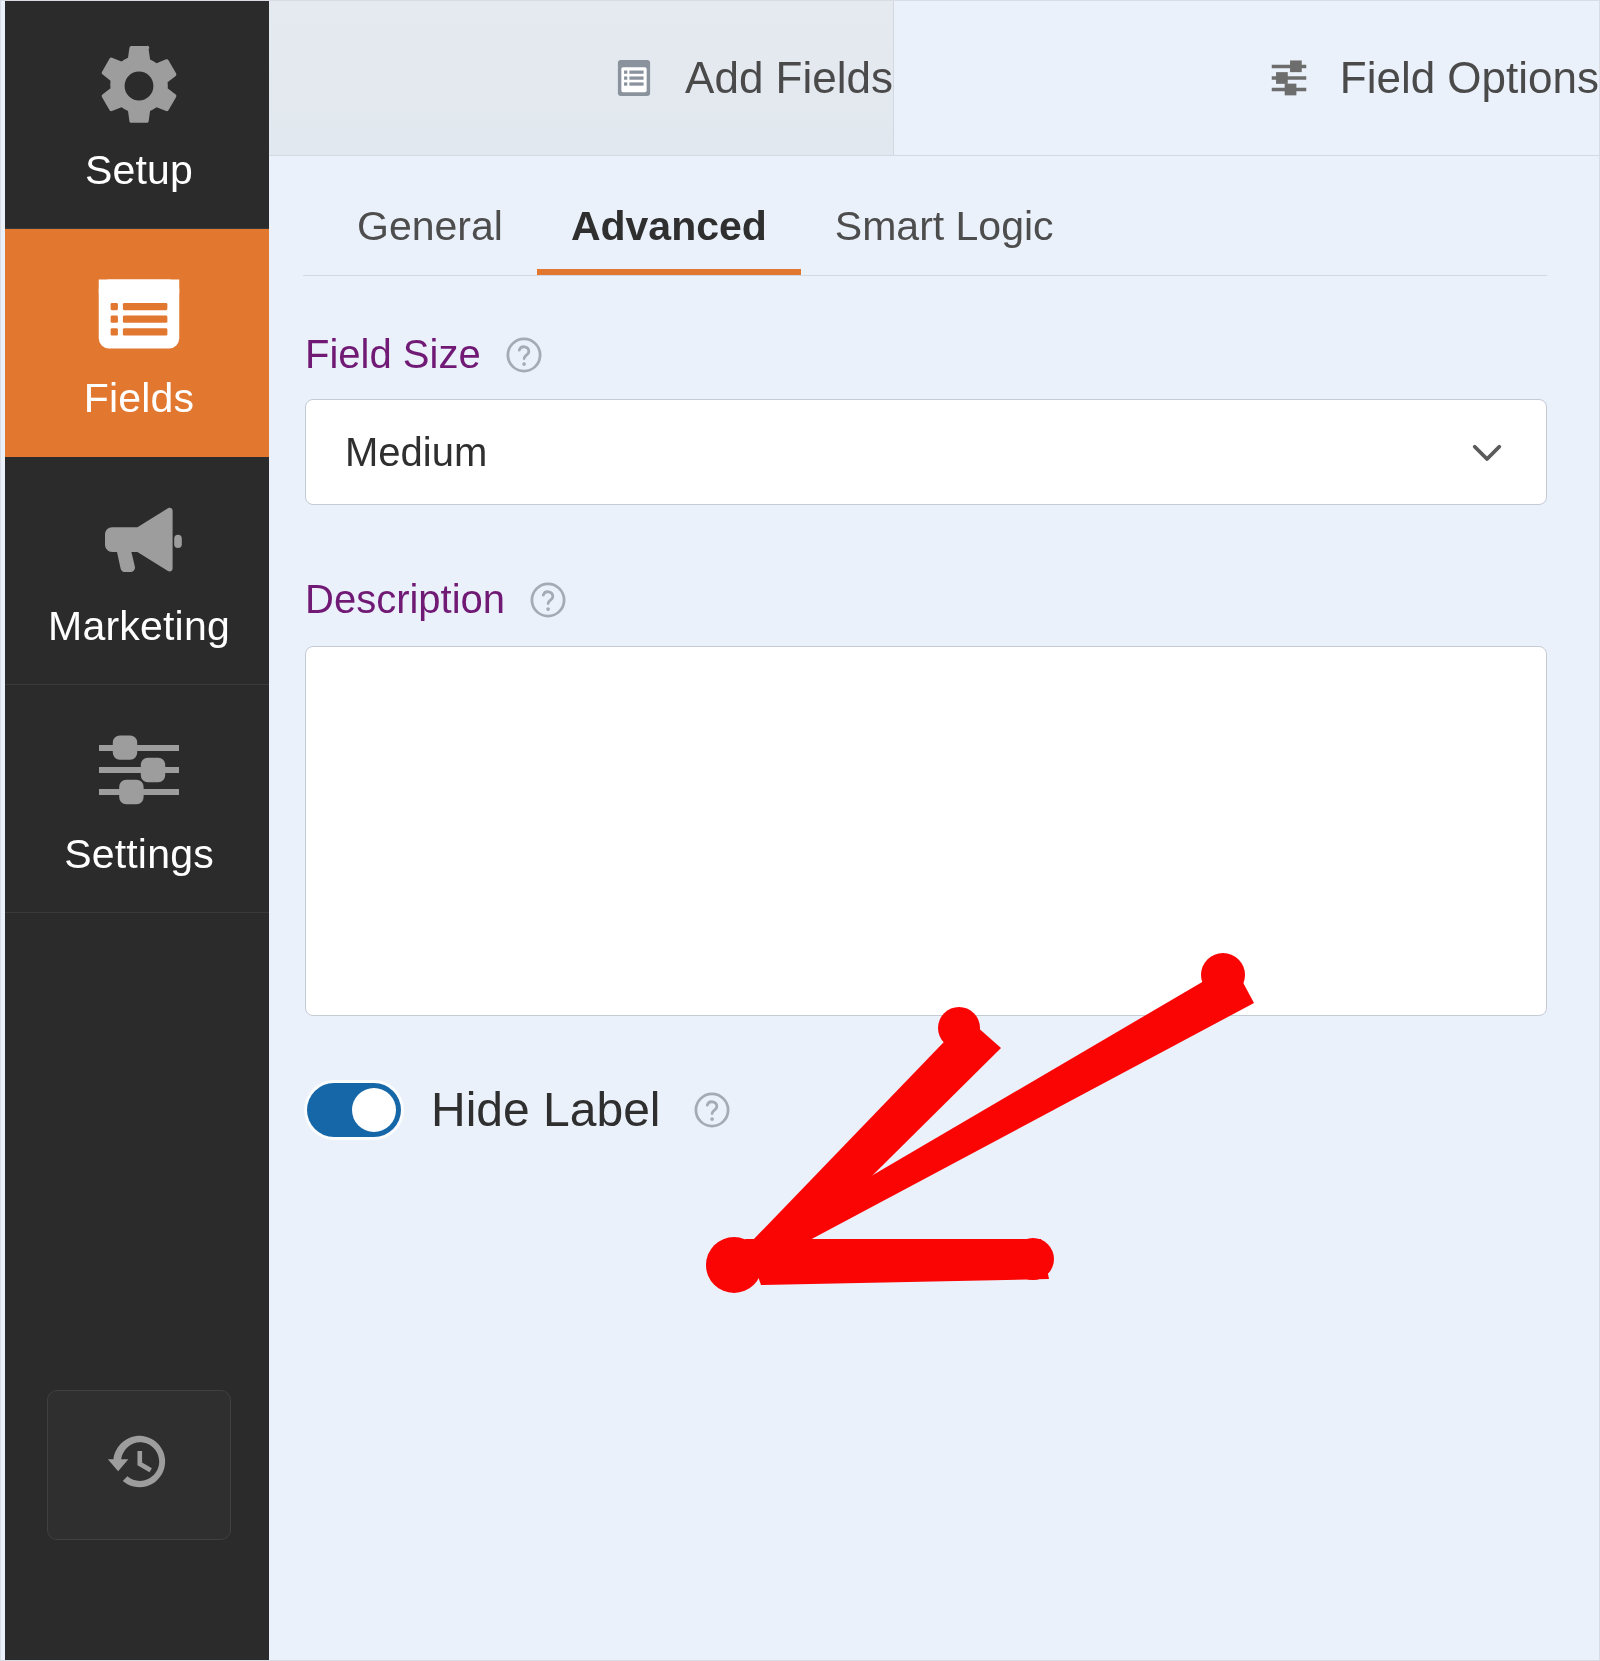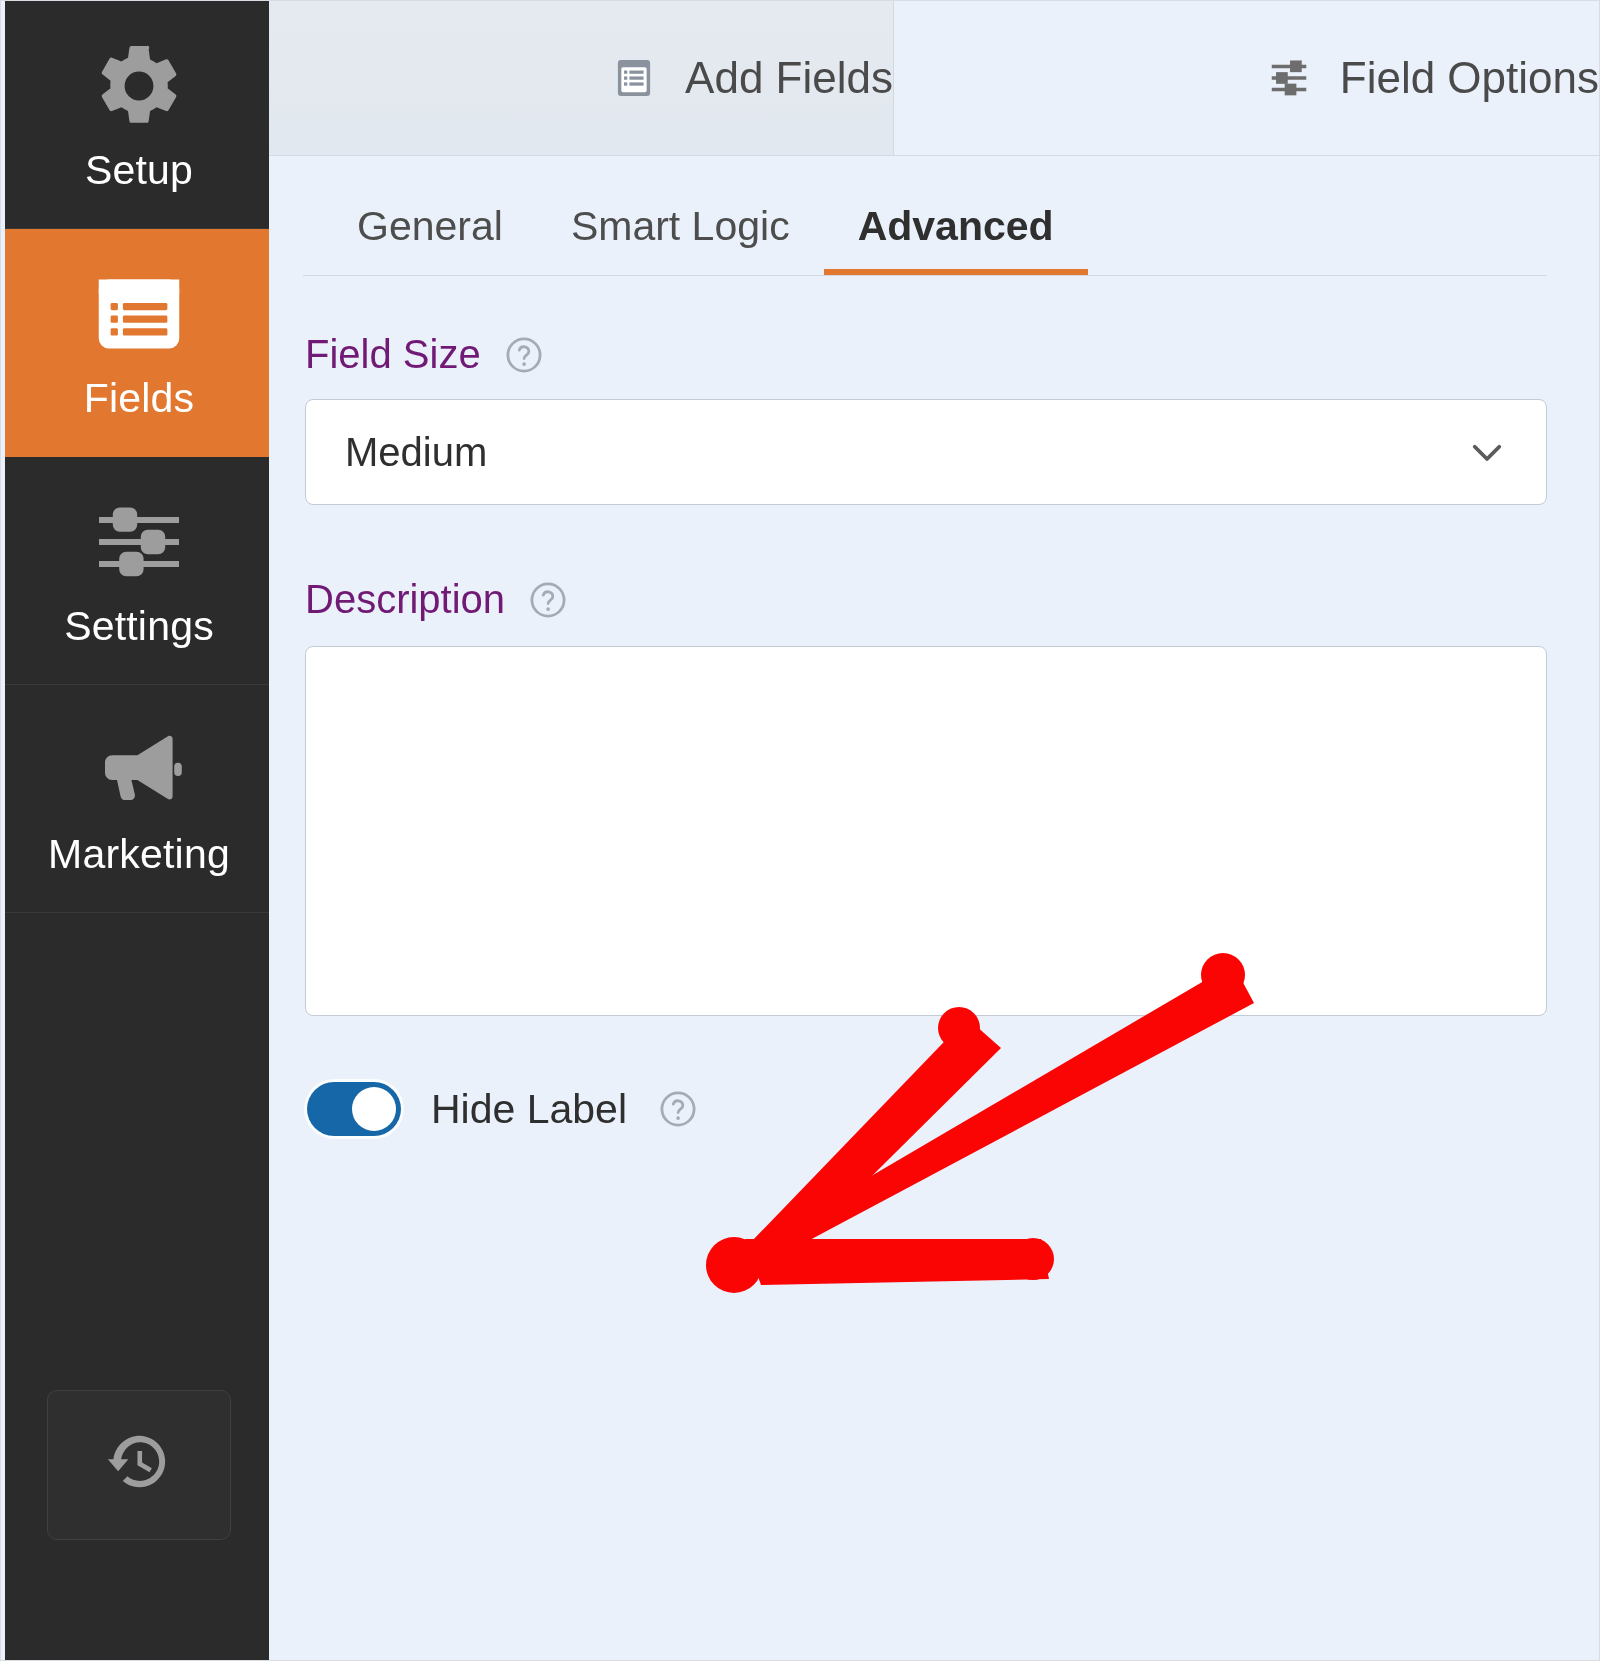--- a/index.html
+++ b/index.html
@@ -246,21 +246,21 @@
   }
   .toggle .knob {
     position: absolute;
     top: 5px;
     left: 45px;
     width: 44px; height: 44px;
     border-radius: 50%;
     background: #ffffff;
   }
   .toggle-label {
-    font-size: 41px;
+    font-size: 48px;
     color: #2f2f2f;
   }
   .toggle-help {
     width: 42px; height: 42px;
     display: inline-flex;
     align-items: center;
     justify-content: center;
   }
 
   
@@ -299,40 +299,40 @@
           <rect x="7.8" y="12.4" width="11.6" height="1.9" rx=".35" fill="#e27730"></rect>
           <rect x="4.6" y="15.7" width="1.9" height="1.9" rx=".35" fill="#e27730"></rect>
           <rect x="7.8" y="15.7" width="11.6" height="1.9" rx=".35" fill="#e27730"></rect>
         </svg>
       </span>
       <span class="side-label">Fields</span>
     </div>
 
     <div class="side-item">
       <span class="side-icon">
+        <svg width="98" height="98" viewBox="0 0 24 24" fill="#9d9d9d">
+          <path d="M20.4 4.2c0-.6-.66-.96-1.16-.64L11.6 8.3H5.3c-1 0-1.8.8-1.8 1.8v2.6c0 1 .8 1.8 1.8 1.8h1.2l.9 4.1c.12.54.6.92 1.16.92h1.3c.74 0 1.28-.7 1.1-1.42l-.86-3.6h1.5l7.64 4.74c.5.32 1.16-.04 1.16-.64V4.2z"></path>
+          <rect x="20.8" y="10.2" width="1.9" height="3.3" rx=".95"></rect>
+        </svg>
+      </span>
+      <span class="side-label">Marketing</span>
+    </div>
+
+    <div class="side-item">
+      <span class="side-icon">
         <svg width="96" height="96" viewBox="0 0 24 24" fill="none" stroke="#9d9d9d" stroke-width="1.5">
           <line x1="2" y1="6.5" x2="22" y2="6.5"></line>
           <line x1="2" y1="12" x2="22" y2="12"></line>
           <line x1="2" y1="17.5" x2="22" y2="17.5"></line>
           <rect x="6.2" y="4.1" width="4.6" height="4.6" rx="1" fill="#9d9d9d" stroke="#9d9d9d"></rect>
           <rect x="13.2" y="9.7" width="4.6" height="4.6" rx="1" fill="#9d9d9d" stroke="#9d9d9d"></rect>
           <rect x="7.8" y="15.2" width="4.6" height="4.6" rx="1" fill="#9d9d9d" stroke="#9d9d9d"></rect>
         </svg>
       </span>
       <span class="side-label">Settings</span>
-    </div>
-
-    <div class="side-item">
-      <span class="side-icon">
-        <svg width="98" height="98" viewBox="0 0 24 24" fill="#9d9d9d">
-          <path d="M20.4 4.2c0-.6-.66-.96-1.16-.64L11.6 8.3H5.3c-1 0-1.8.8-1.8 1.8v2.6c0 1 .8 1.8 1.8 1.8h1.2l.9 4.1c.12.54.6.92 1.16.92h1.3c.74 0 1.28-.7 1.1-1.42l-.86-3.6h1.5l7.64 4.74c.5.32 1.16-.04 1.16-.64V4.2z"></path>
-          <rect x="20.8" y="10.2" width="1.9" height="3.3" rx=".95"></rect>
-        </svg>
-      </span>
-      <span class="side-label">Marketing</span>
     </div>
 
 
     <div class="side-spacer"></div>
 
     <div class="side-footer">
       <div class="revisions-btn">
         <span>
           <svg width="74" height="74" viewBox="0 0 24 24" fill="#9d9d9d">
             <path d="M12.3 3.2c-4.4 0-8.05 3.3-8.6 7.56H1.9l3.33 3.9 3.33-3.9H6.2c.53-3.1 3.22-5.46 6.1-5.46 3.45 0 6.25 2.8 6.25 6.25s-2.8 6.25-6.25 6.25c-1.55 0-2.97-.57-4.07-1.5l-1.5 1.56A8.33 8.33 0 1 0 12.3 3.2z"></path>
@@ -373,25 +373,25 @@
           </svg>
         </span>
         <span>Field Options</span>
       </div>
     </div>
 
     <div class="subtabs">
       <div class="subtab">
         <span>General</span>
       </div>
+      <div class="subtab active">
+        <span>Advanced</span>
+      </div>
       <div class="subtab">
         <span>Smart Logic</span>
-      </div>
-      <div class="subtab active">
-        <span>Advanced</span>
       </div>
       <div class="subtabs-rule"></div>
     </div>
 
     <div class="content">
 
 
       <div class="form-label fs-label">
         <span>Field Size</span>
         <span class="help-icon">

